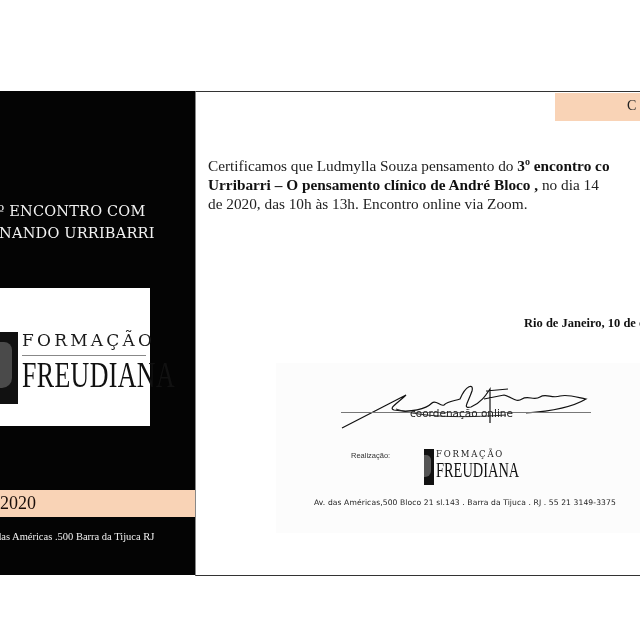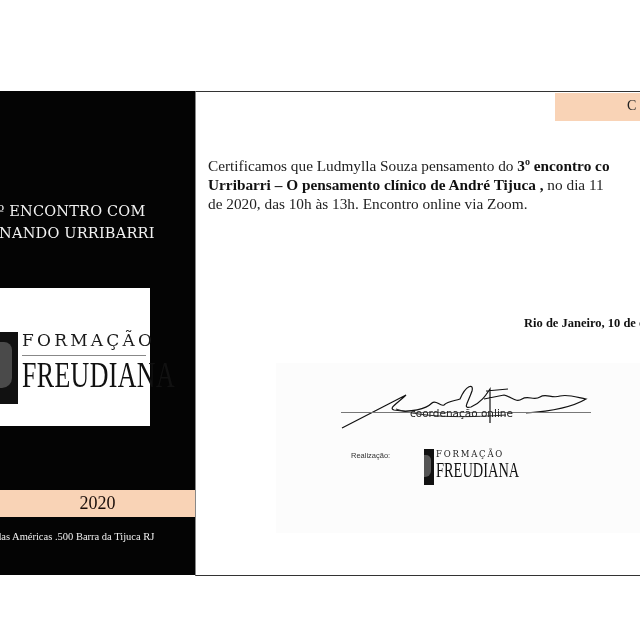--- a/index.html
+++ b/index.html
@@ -10,21 +10,21 @@
     .left-title div { white-space:nowrap; }
 
     .logo-box { position:absolute; left:0; top:197px; width:150px; height:138px; background:#ffffff; }
     .logo { position:absolute; left:0; top:40px; width:150px; height:75px; }
     .logo .bust { position:absolute; left:0; top:4px; width:18px; height:72px; background:#111; }
     .logo .bust-face { position:absolute; left:0; top:14px; width:12px; height:46px; background:#4a4a4a; border-radius:0 8px 10px 0; }
     .logo .formacao { position:absolute; left:22px; top:2px; font-family:"DejaVu Serif", serif; font-size:17px; letter-spacing:3.2px; color:#1a1a1a; white-space:nowrap; }
     .logo .rule { position:absolute; left:22px; top:27px; width:124px; height:1px; background:#888; }
     .logo .freudiana { position:absolute; left:22px; top:26px; font-family:"Liberation Serif", serif; font-size:36px; color:#111; transform:scaleX(0.72); transform-origin:left top; letter-spacing:0.5px; white-space:nowrap; }
 
-    .year-band { position:absolute; left:0; top:399px; width:195px; height:27px; background:#f9d3b6; text-align:center; color:#1a0e0a; font-family:"Liberation Serif", serif; font-size:18px; line-height:27px; }
+    .year-band { position:absolute; left:0; top:399px; width:195px; height:27px; background:#f9d3b6; text-align:left; color:#1a0e0a; font-family:"Liberation Serif", serif; font-size:18px; line-height:27px; }
     .left-address { position:absolute; left:-4px; top:440px; color:#f0f0f0; font-family:"Liberation Serif", serif; font-size:10.5px; white-space:nowrap; }
 
     .doc { position:absolute; left:195px; top:91px; width:460px; height:483px; border-top:1.5px solid #333; border-left:1.5px solid #888; border-bottom:1.5px solid #333; background:#fff; }
     .corner-band { position:absolute; left:359px; top:1px; width:110px; height:28px; background:#f9d3b6; }
     .corner-band span { position:absolute; left:72px; top:5px; font-size:14px; color:#222; }
 
     .cert-text { position:absolute; left:12px; top:64px; width:470px; font-family:"Liberation Serif", serif; font-size:15.3px; line-height:19px; color:#222; white-space:nowrap; }
     .cert-text b { font-weight:bold; color:#111; }
 
     .place-date { position:absolute; left:328px; top:224px; font-family:"Liberation Serif", serif; font-size:12.5px; font-weight:bold; color:#111; white-space:nowrap; }
@@ -64,35 +64,36 @@
   <div class="left-address">das Américas .500 Barra da Tijuca RJ</div>
 </div>
 
 <div class="doc">
   <div class="corner-band">
     <span>C</span>
   </div>
 
   <div class="cert-text">
     <div><span>Certificamos que Ludmylla Souza pensamento do </span><b>3º encontro co</b></div>
-    <div><b>Urribarri – O pensamento clínico de André Tijuca ,</b><span> no dia 11</span></div>
+    <div><b>Urribarri – O pensamento clínico de André Bloco ,</b><span> no dia 14</span></div>
     <div>de 2020, das 10h às 13h. Encontro online via Zoom.</div>
   </div>
 
   <div class="place-date">Rio de Janeiro, 10 de o</div>
 
   <div class="sig-card">
     <svg class="sig-svg" width="380" height="80" viewBox="0 0 380 80">
       <path d="M66,65 L130,32 C122,40 112,45 118,47 C135,50 150,46 156,40 C160,36 164,44 168,42 C172,38 178,38 184,36 C190,22 198,20 196,28 C192,40 186,46 195,44 C205,40 210,32 214,26 L214,60 M210,28 L232,26 M208,36 L228,32 C236,34 240,40 246,36 C252,32 258,38 264,34 C270,30 276,36 284,33 C292,31 300,34 310,36 C300,42 280,48 250,50" fill="none" stroke="#111" stroke-width="1.2"></path>
       <path d="M120,46 C150,56 200,54 230,52" fill="none" stroke="#111" stroke-width="0.9"></path>
     </svg>
     <div class="sig-line"></div>
     <div class="sig-caption">coordenação online</div>
 
     <div class="realizacao">Realização:</div>
     <div class="small-logo">
       <div class="bust"></div>
       <div class="bust-face"></div>
       <div class="formacao">FORMAÇÃO</div>
       <div class="freudiana">FREUDIANA</div>
     </div>
+    <div class="sig-address">Av. das Américas,500 Bloco 21  sl.143 .  Barra da Tijuca . RJ . 55 21 3149-3375</div>
   </div>
 </div>
 
 </body></html>

